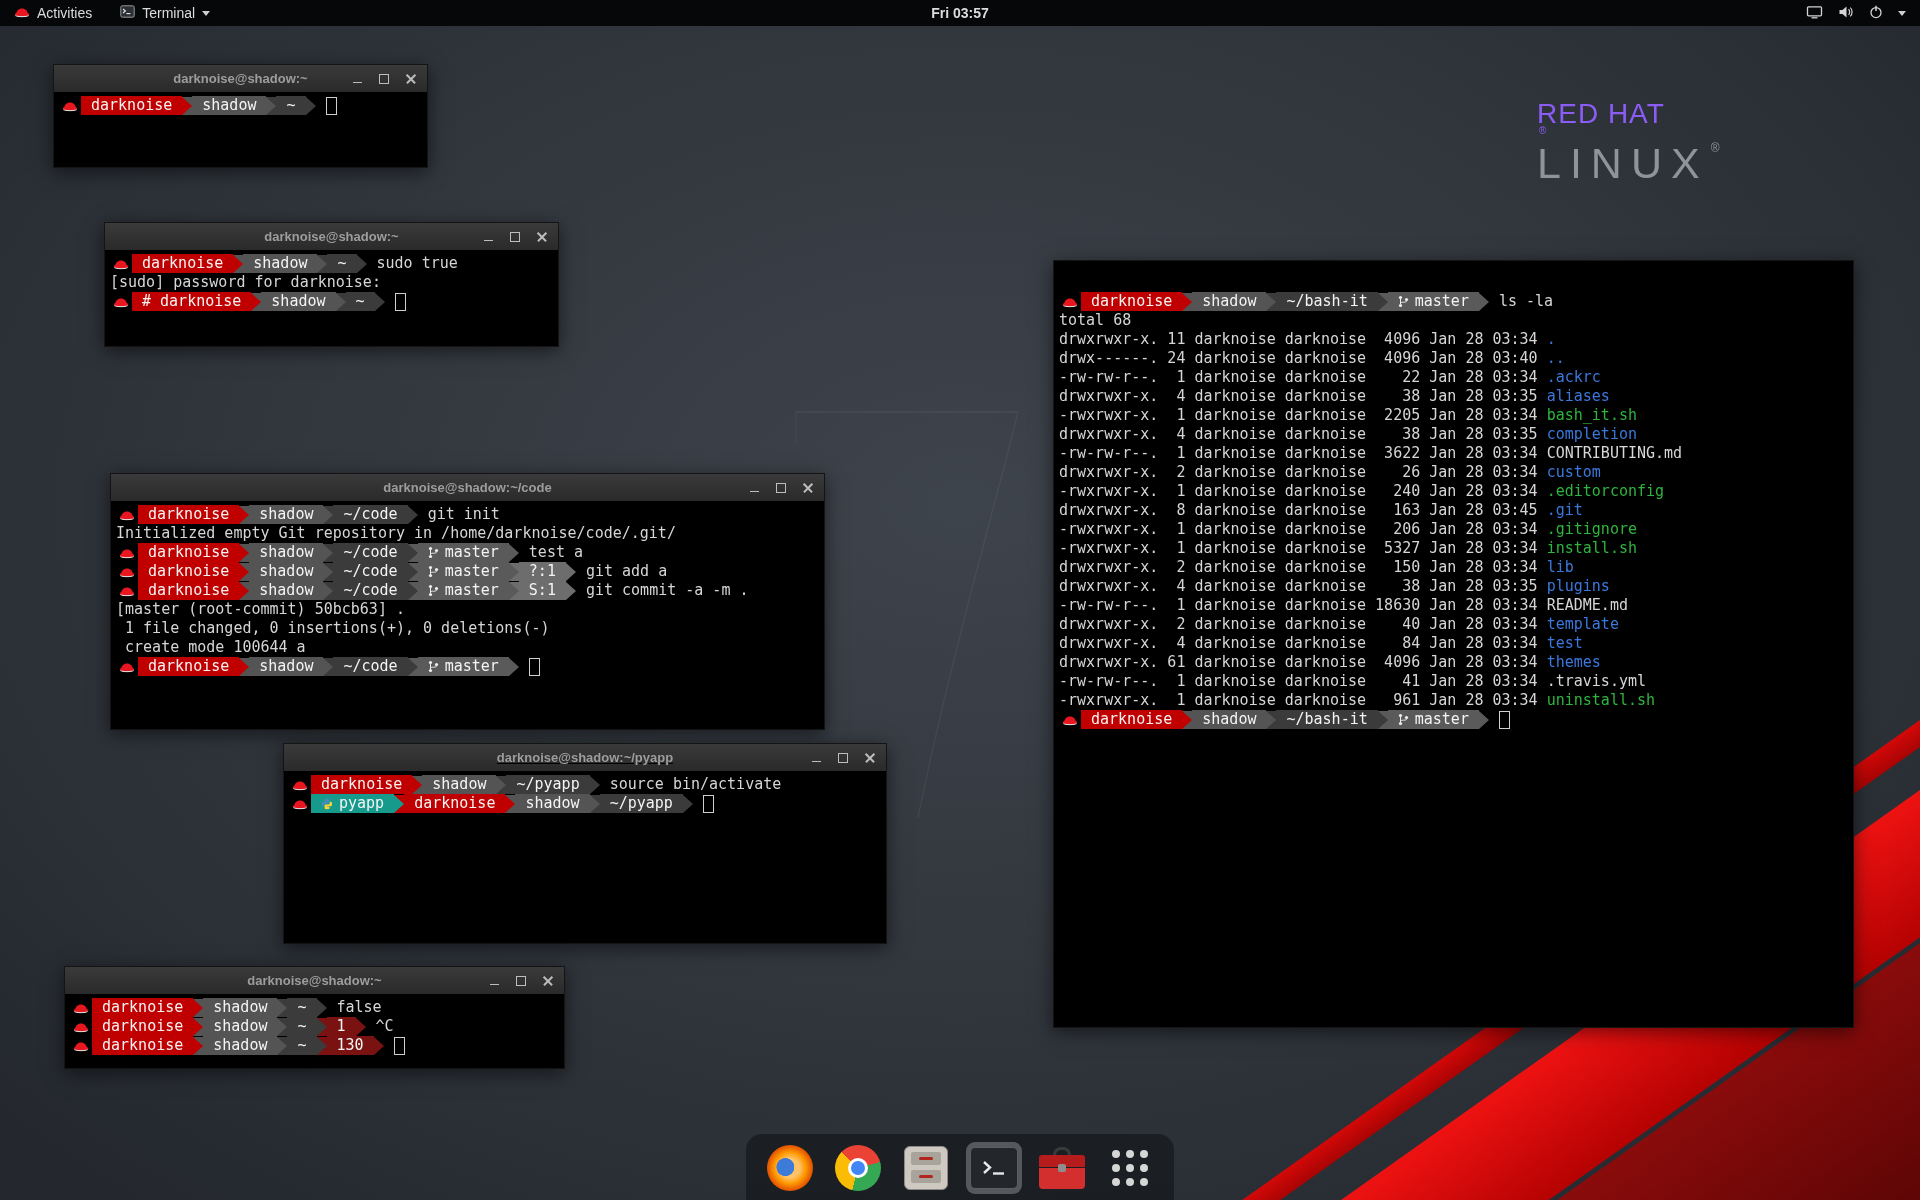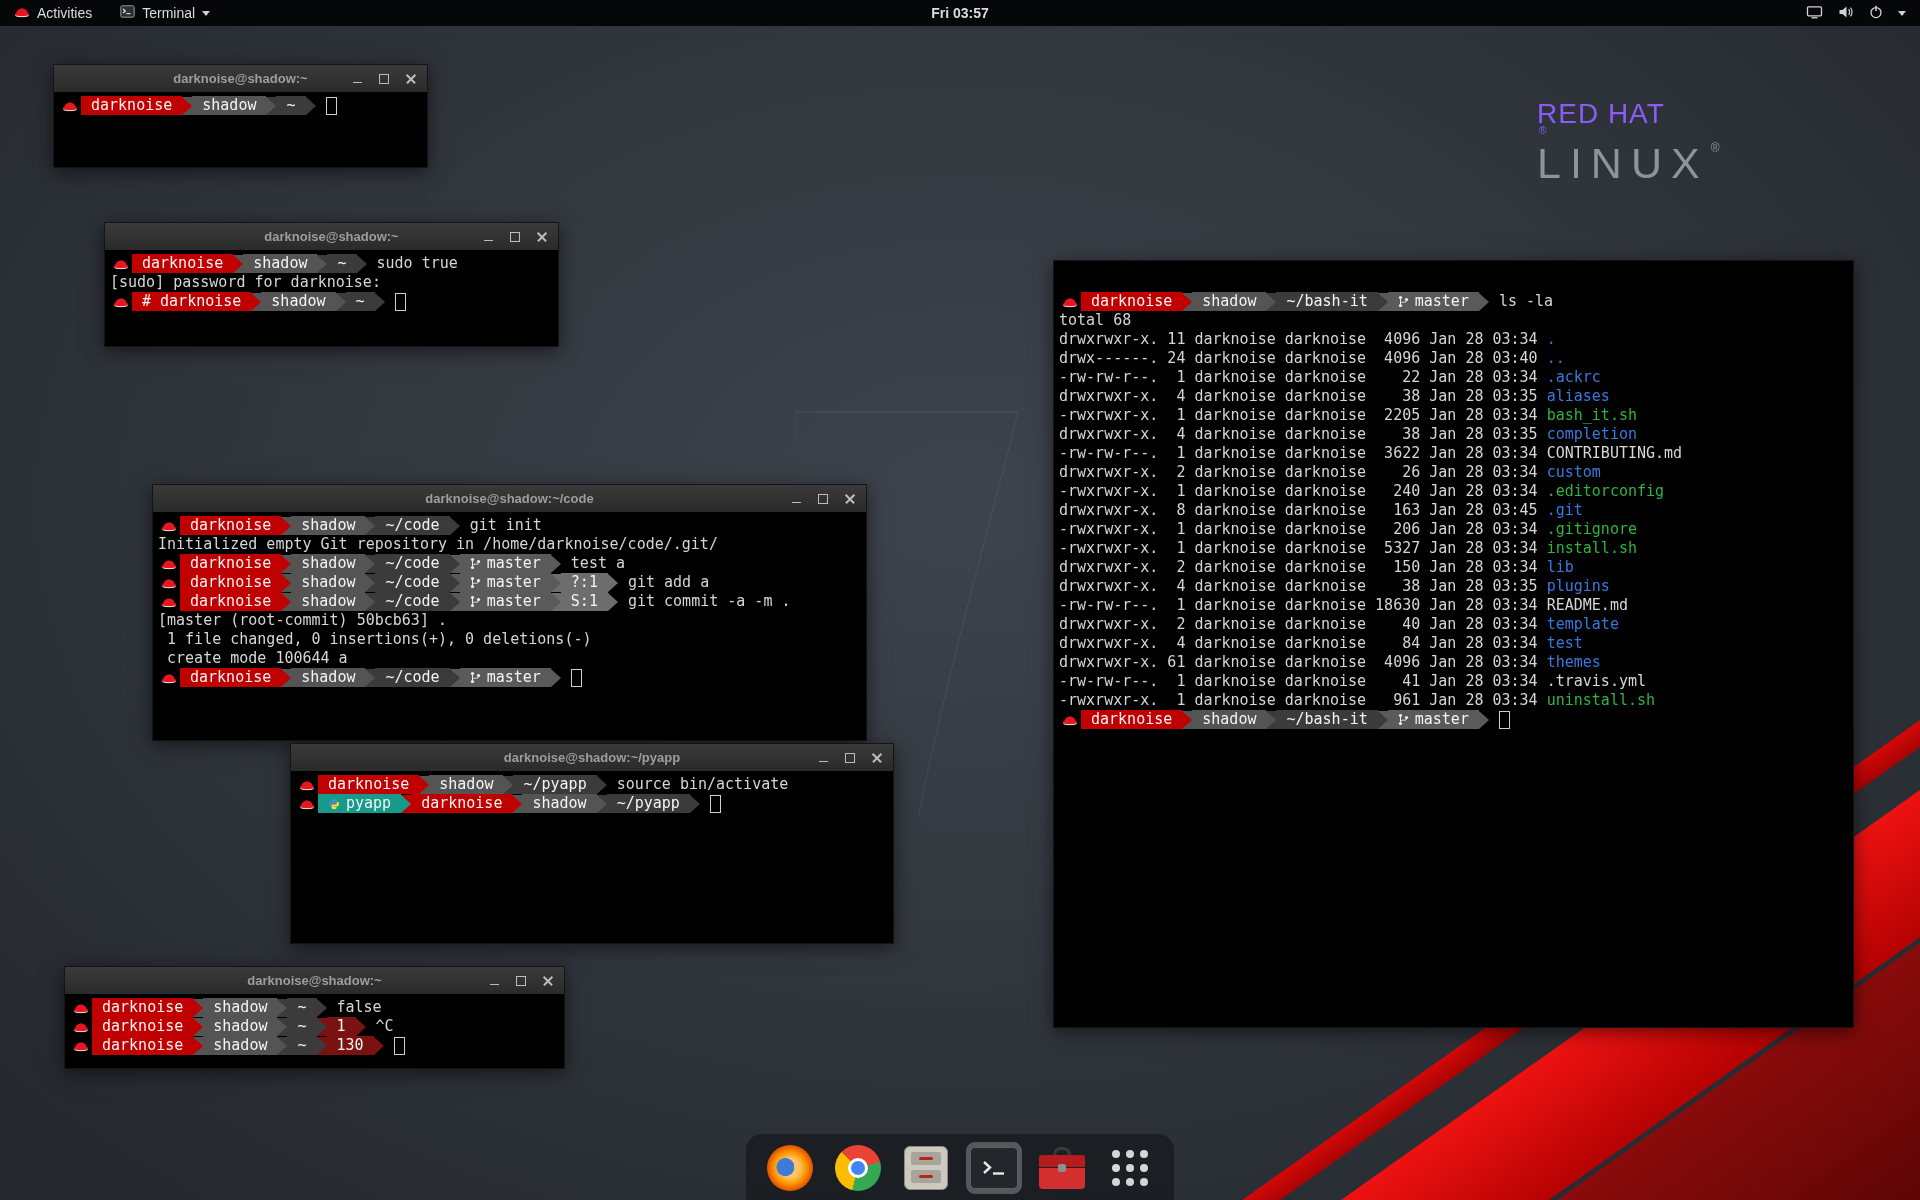--- a/index.html
+++ b/index.html
@@ -27,22 +27,22 @@
   .branding{position:absolute;left:1537px;top:100px;z-index:1;line-height:1;}
   .brand-row1{color:#8b5cf6;font-weight:normal;font-size:28px;letter-spacing:1px;display:flex;flex-direction:column;}
   .brand-reg{font-size:10px;margin-top:-2px;margin-left:2px;}
   .brand-row2{color:#8d949b;font-size:43px;font-weight:400;letter-spacing:2px;margin-top:9px;}
   .brand-row3{color:#8d949b;font-size:43px;font-weight:400;letter-spacing:9px;margin-top:6px;display:flex;}
   .brand-row3 .brand-reg{font-size:12px;margin-top:0;}
   
   .window{position:absolute;background:#000;border:1px solid #141414;box-shadow:0 4px 18px rgba(0,0,0,.55);z-index:5;text-align:center;}
   #win1{left:53px;top:64px;width:373px;height:102px;}
   #win2{left:104px;top:222px;width:453px;height:123px;}
-  #win3{left:110px;top:484px;width:713px;height:255px;margin-left:42px;}
-  #win4{left:290px;top:743px;width:602px;height:199px;}
+  #win3{left:110px;top:473px;width:713px;height:255px;}
+  #win4{left:283px;top:743px;width:602px;height:199px;text-decoration:underline;}
   #win5{left:64px;top:966px;width:499px;height:101px;}
   #win6{left:1053px;top:260px;width:799px;height:766px;z-index:6;}
   .titlebar{height:27px;background:linear-gradient(#3a3a3a,#2a2a2a);border-bottom:1px solid #1b1b1b;
     position:relative;display:flex;align-items:center;justify-content:center;}
   .window.focused .titlebar{background:linear-gradient(#464646,#313131);}
   .win-title{font-size:13px;font-weight:bold;color:#9d9d9d;}
   .window.focused .win-title{color:#dadada;}
   .win-buttons{position:absolute;right:10px;top:0;bottom:0;display:flex;align-items:center;gap:15px;color:#bdbdbd;}
   .wbtn{display:flex;align-items:center;justify-content:center;width:12px;height:12px;}
   .glyph-min{position:relative;width:9px;height:9px;}

